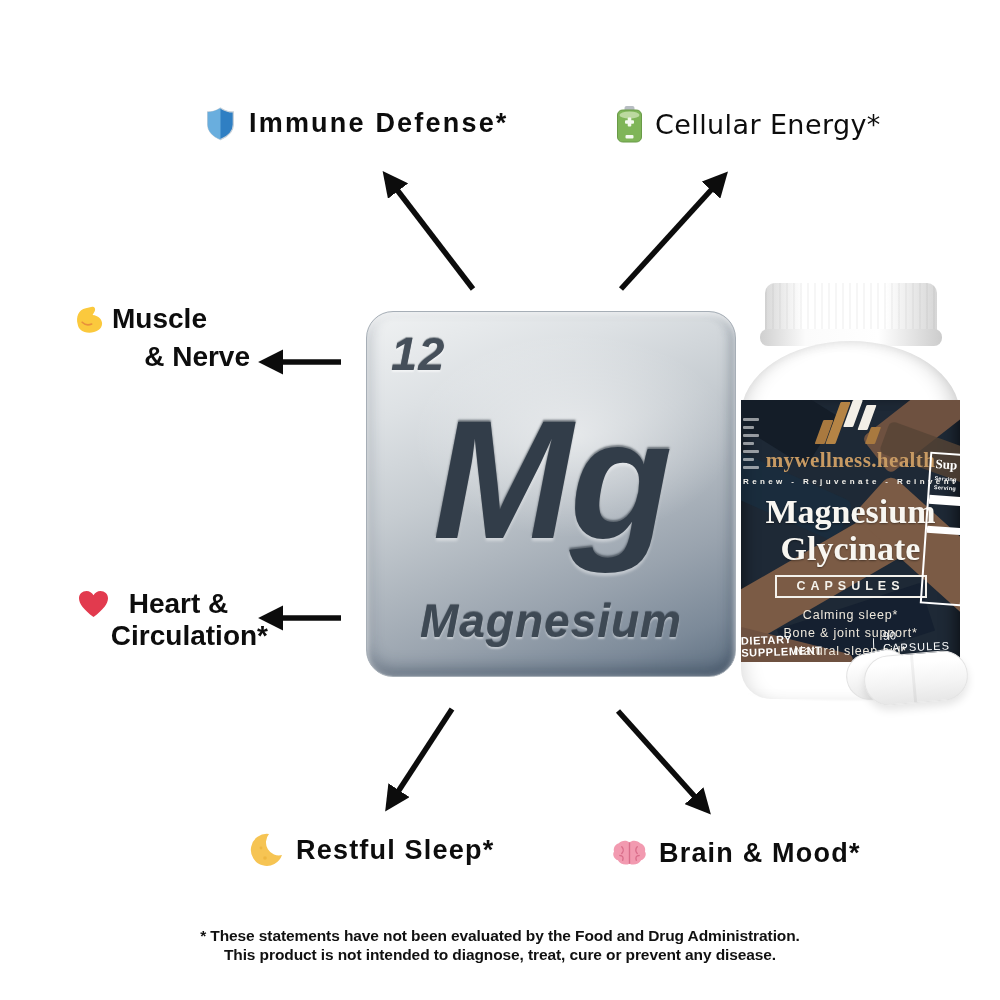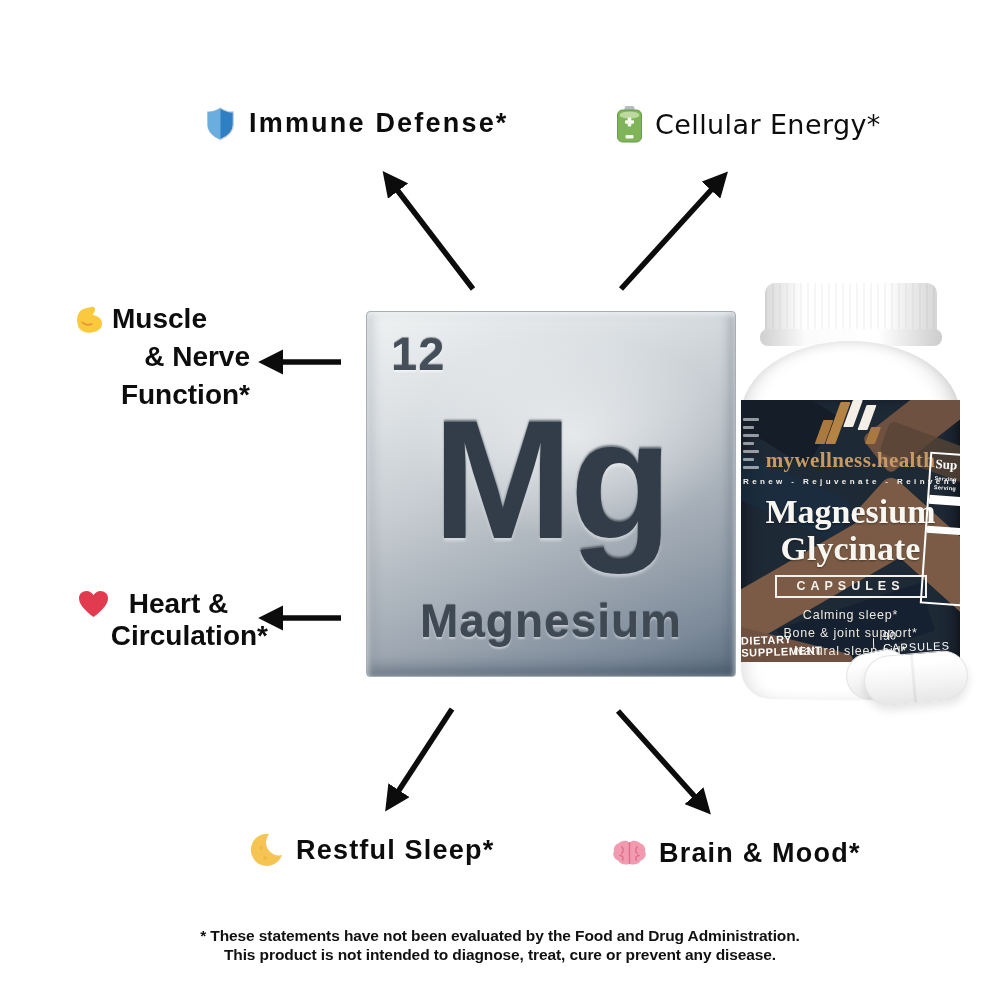--- a/index.html
+++ b/index.html
@@ -26,26 +26,27 @@
   #benefit-sleep  { left:248px; top:832px; }
   #benefit-brain  { left:612px; top:838px; }
 
   
   #arrows { position:absolute; left:0; top:0; width:1000px; height:1000px; pointer-events:none; }
   #arrows line { stroke:#0c0c0c; stroke-width:5.5; }
 
   
   .element-tile {
     position:absolute; left:366px; top:311px; width:370px; height:366px;
-    border-radius:4px;
+    border-radius:27px;
     background:
       radial-gradient(ellipse 70% 45% at 56% 34%, rgba(255,255,255,0.55), rgba(255,255,255,0) 62%),
       linear-gradient(158deg, #f0f2f3 0%, #dde1e4 22%, #c6ccd1 42%, #aeb6be 58%, #99a3ae 72%, #7c8a99 88%, #5d6e80 100%);
     border:1px solid #a6aeb6;
     box-shadow: inset 0 3px 6px rgba(255,255,255,0.7), inset 0 -8px 16px rgba(35,50,70,0.38), inset 3px 0 8px rgba(255,255,255,0.25), inset -4px 0 10px rgba(60,75,95,0.18);
+    font-style: italic;
   }
   .tile-number {
     position:absolute; left:24px; top:14px; font-size:47px; font-weight:600; color:#454f5a; letter-spacing:1px;
     text-shadow: 0 -1px 1px rgba(20,30,40,0.45), 0 2px 2px rgba(255,255,255,0.55);
   }
   .tile-symbol {
     position:absolute; left:0; top:84px; width:100%; text-align:center;
     font-size:168px; font-weight:bold; letter-spacing:-3px; line-height:1; color:#323d49;
     text-shadow: 0 -2px 2px rgba(10,20,30,0.5), 0 3px 3px rgba(255,255,255,0.4);
   }
@@ -182,21 +183,20 @@
     <div class="iconline">
       <span class="icon">
         <svg width="31" height="29" viewBox="0 0 34 32">
           <path d="M5 21 C3 13 6 5 14 3.5 L21 2 C23.5 1.6 25 4 24 6.5 L21.5 11 C27.5 11.5 32 15.5 32 20.5 C32 27 25 30.5 18 30.5 C10 30.5 6 27 5 21 Z" fill="#fbc93d"></path>
           <path d="M10 19 Q14.5 23.5 20.5 21" stroke="#e8903c" stroke-width="1.8" fill="none" stroke-linecap="round"></path>
         </svg>
       </span>
       <span>Muscle</span>
     </div>
     <div>&amp; Nerve</div>
-    <div>Function*</div>
   </div>
 
   <div class="benefit-block heart-block" id="benefit-heart">
     <div class="iconline" style="gap:20px;">
       <span class="icon">
         <svg width="31" height="29" viewBox="0 0 32 30">
           <path d="M16 28 C6 20.5 1 14 1 8.5 C1 4 4.5 1 8.8 1 C11.8 1 14.5 2.8 16 5.4 C17.5 2.8 20.2 1 23.2 1 C27.5 1 31 4 31 8.5 C31 14 26 20.5 16 28 Z" fill="#e23a4e"></path>
         </svg>
       </span>
       <span>Heart &amp;</span>

